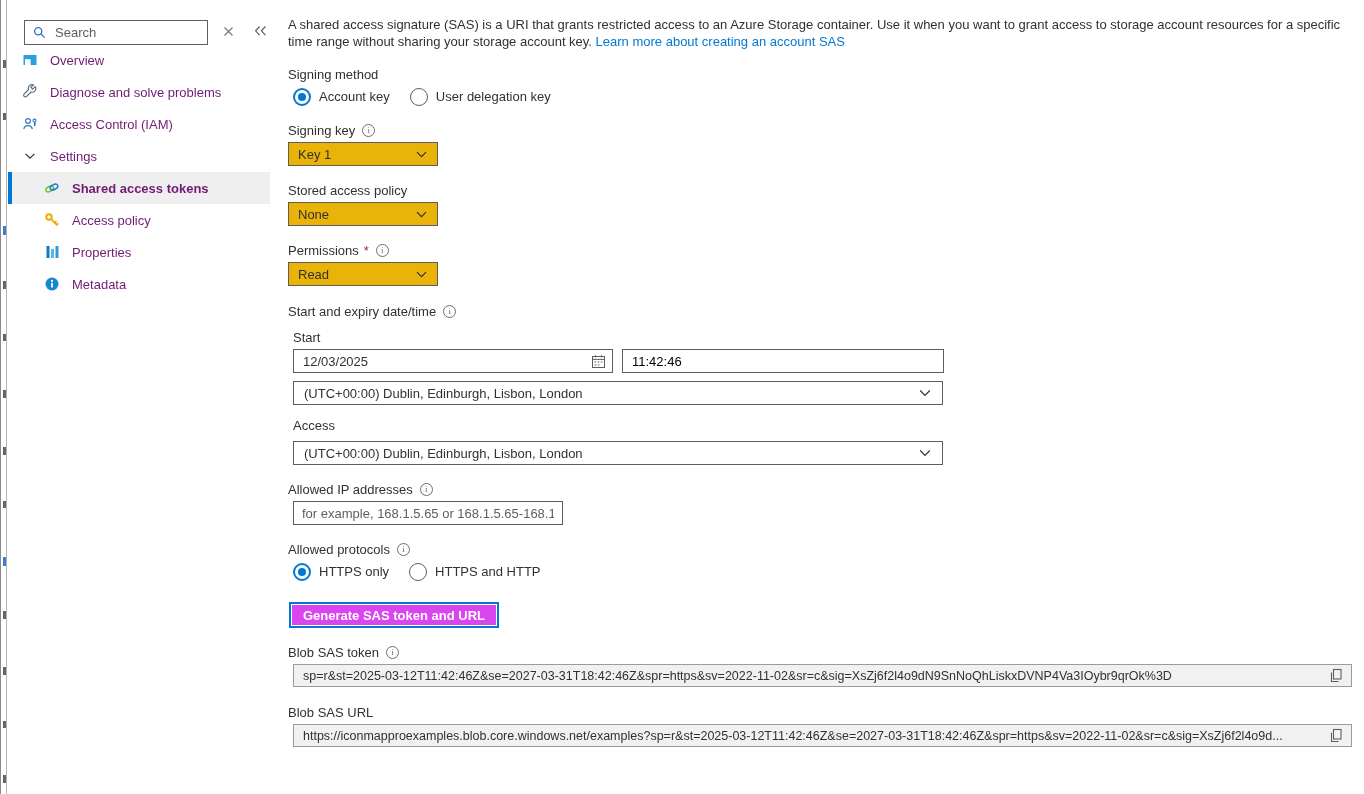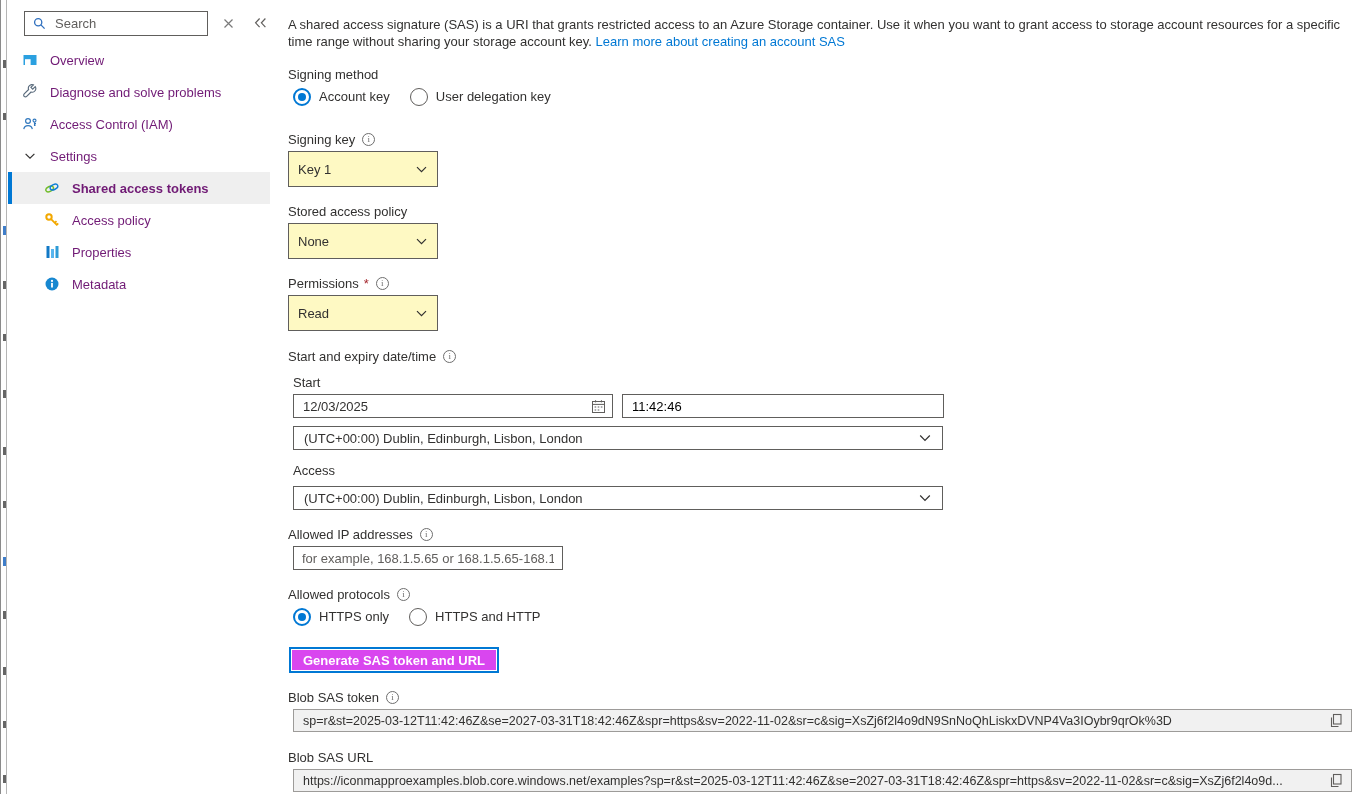--- a/index.html
+++ b/index.html
@@ -10,21 +10,21 @@
     font-family:"Liberation Sans", sans-serif; font-size:13px;
   }
   
   .sliver { position:absolute; left:0; top:0; width:7px; height:794px;
     background:#fefefe; border-left:1px solid #8a8a8a; border-right:1px solid #b5b5b5; overflow:hidden; }
   .frag { position:absolute; left:2px; width:4px; background:#4a4a4a; opacity:.85; }
   .frag.blue { background:#1c66c0; }
 
   
   .sidebar { position:absolute; left:8px; top:0; width:280px; height:794px; background:#fff; }
-  .search-row { position:absolute; top:10px; left:16px; height:26px; display:flex; align-items:center; }
+  .search-row { position:absolute; top:20px; left:16px; height:26px; display:flex; align-items:flex-start; }
   .search-box { width:184px; height:25px; border:1px solid #605e5c; background:#fff;
     display:flex; align-items:center; padding:0 6px; gap:6px; }
   .search-box input { border:none; outline:none; flex:1; min-width:0; font:inherit; color:#323130; background:transparent; }
   .search-box input::placeholder { color:#605e5c; }
   .sb-icon-btn { display:flex; align-items:center; justify-content:center; width:22px; height:22px; cursor:pointer; }
   .sb-icon-btn.clear { margin-left:9px; }
   .sb-icon-btn.collapse { margin-left:10px; }
 
   .nav { position:absolute; top:44px; left:0; width:280px; }
   .nav-row { height:32px; width:262px; display:flex; align-items:center; gap:12px;
@@ -33,36 +33,36 @@
   .nav-row.selected { background:#efefef; font-weight:bold; }
   .nav-row.selected::before { content:""; position:absolute; left:0; top:0; bottom:0; width:4px; background:#0078d4; }
   .nav-ico { width:16px; height:16px; flex:0 0 16px; display:flex; align-items:center; justify-content:center; }
 
   
   .content { position:absolute; left:288px; top:0; width:1072px; }
   .desc { margin-top:16px; width:1064px; line-height:17px; }
   .desc a { color:#0078d4; text-decoration:none; cursor:pointer; }
 
   .field-label { display:flex; align-items:center; gap:7px; height:16px; }
-  .mt16 { margin-top:16px; } .mt17 { margin-top:17px; } .mt24 { margin-top:25px; }
+  .mt16 { margin-top:16px; } .mt17 { margin-top:17px; } .mt24 { margin-top:16px; }
   .mt10 { margin-top:10px; } .mt12 { margin-top:12px; }
   .req { color:#a4262c; margin-left:-2px; }
 
   .info-icon { width:13px; height:13px; border:1px solid #6e6e6e; border-radius:50%;
     color:#6e6e6e; font-size:9px; line-height:10px; text-align:center; display:inline-block; cursor:default; }
   .info-icon::after { content:"i"; font-family:"Liberation Serif", serif; }
 
   .radio-row { display:flex; align-items:center; margin-left:5px; margin-top:5px; height:19px; }
   .radio { width:18px; height:18px; border:1px solid #605e5c; border-radius:50%; background:#fff; cursor:pointer; flex:0 0 18px; }
   .radio.sel { border:2px solid #0078d4; position:relative; }
   .radio.sel::after { content:""; position:absolute; left:3px; top:3px; right:3px; bottom:3px; border-radius:50%; background:#0078d4; }
   .radio-lbl { margin-left:8px; cursor:pointer; }
   .gap20 { width:20px; flex:0 0 20px; }
 
-  .dropdown { margin-top:4px; width:150px; height:36px; border:1px solid #605e5c; background:#fef9c3;
+  .dropdown { margin-top:4px; width:150px; height:24px; border:1px solid #605e5c; background:#eab308;
     display:flex; align-items:center; justify-content:space-between; padding:0 9px 0 9px; cursor:pointer; }
   .dd-chevron { flex:0 0 12px; display:flex; }
 
   .date-row { display:flex; gap:9px; margin-left:5px; margin-top:4px; }
   .date-box { width:320px; height:24px; border:1px solid #605e5c; background:#fff; display:flex; align-items:center; }
   .date-box input { border:none; outline:none; flex:1; min-width:0; font:inherit; color:#323130; padding-left:9px; background:transparent; }
   .cal-btn { width:28px; height:100%; display:flex; align-items:center; justify-content:center; cursor:pointer; }
   .time-box { width:322px; height:24px; border:1px solid #605e5c; background:#fff; display:flex; align-items:center; }
   .time-box input { border:none; outline:none; flex:1; min-width:0; font:inherit; color:#000000; padding-left:9px; background:transparent; }
 

